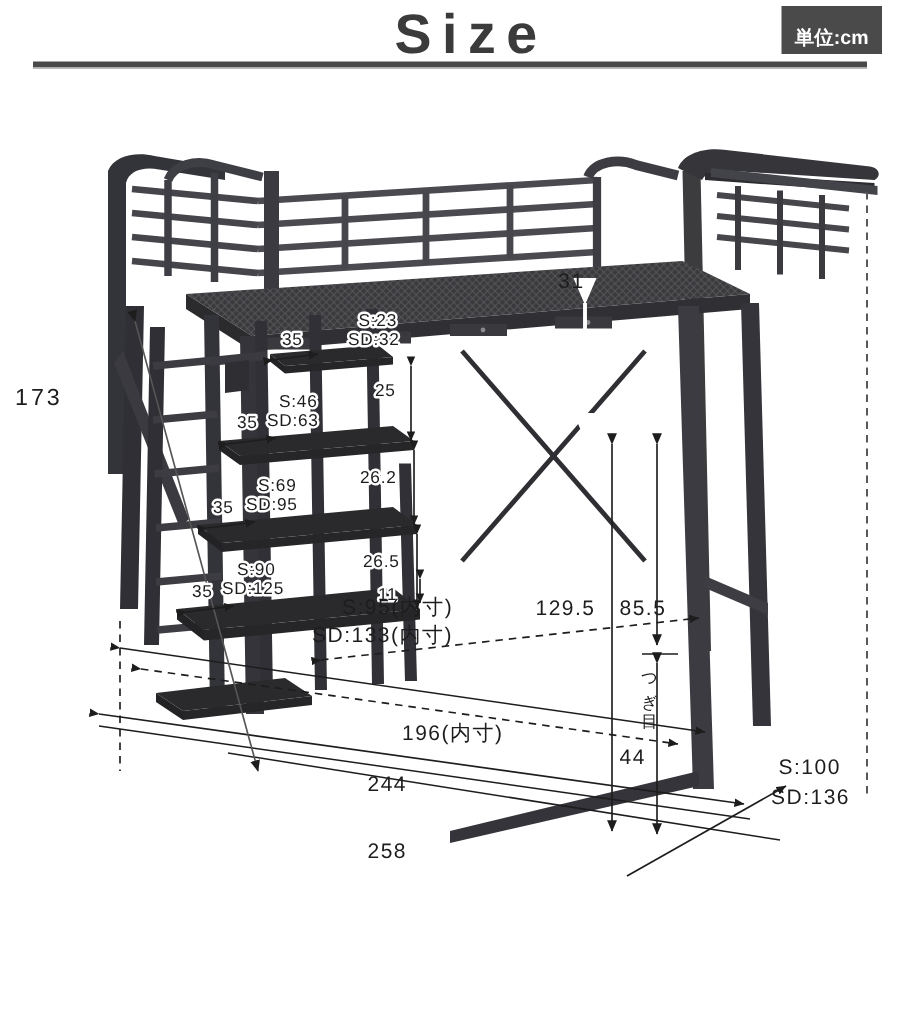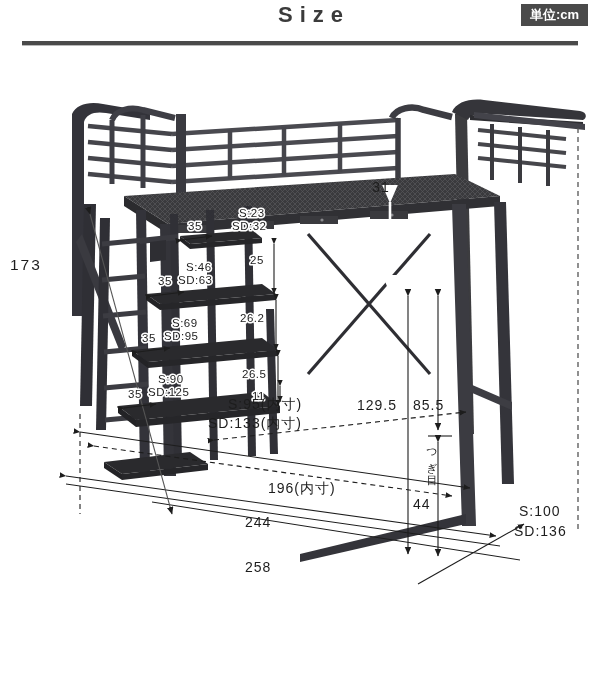--- a/index.html
+++ b/index.html
@@ -24,36 +24,36 @@
   
   #header {
     position: relative;
     height: 84px;
   }
   #title {
     position: absolute;
     left: 0; right: 0;
     top: 2px;
     text-align: center;
-    font-size: 22px;
+    font-size: 37px;
     font-weight: bold;
     letter-spacing: 7px;
     color: #3b3b3b;
     font-family: "Liberation Sans", "DejaVu Sans", sans-serif;
     padding-left: 28px;
   }
   #unit-badge {
     position: absolute;
     right: 12px;
     top: 4px;
     background: #4a4a4a;
     color: #ffffff;
     font-size: 13px;
     font-weight: bold;
-    padding: 4px 9px 5px 9px;
+    padding: 14px 9px 5px 9px;
     letter-spacing: 0px;
     line-height: 1;
   }
   #rule {
     position: absolute;
     left: 22px;
     right: 22px;
     top: 41px;
     height: 4px;
     background: #4a4a4a;

